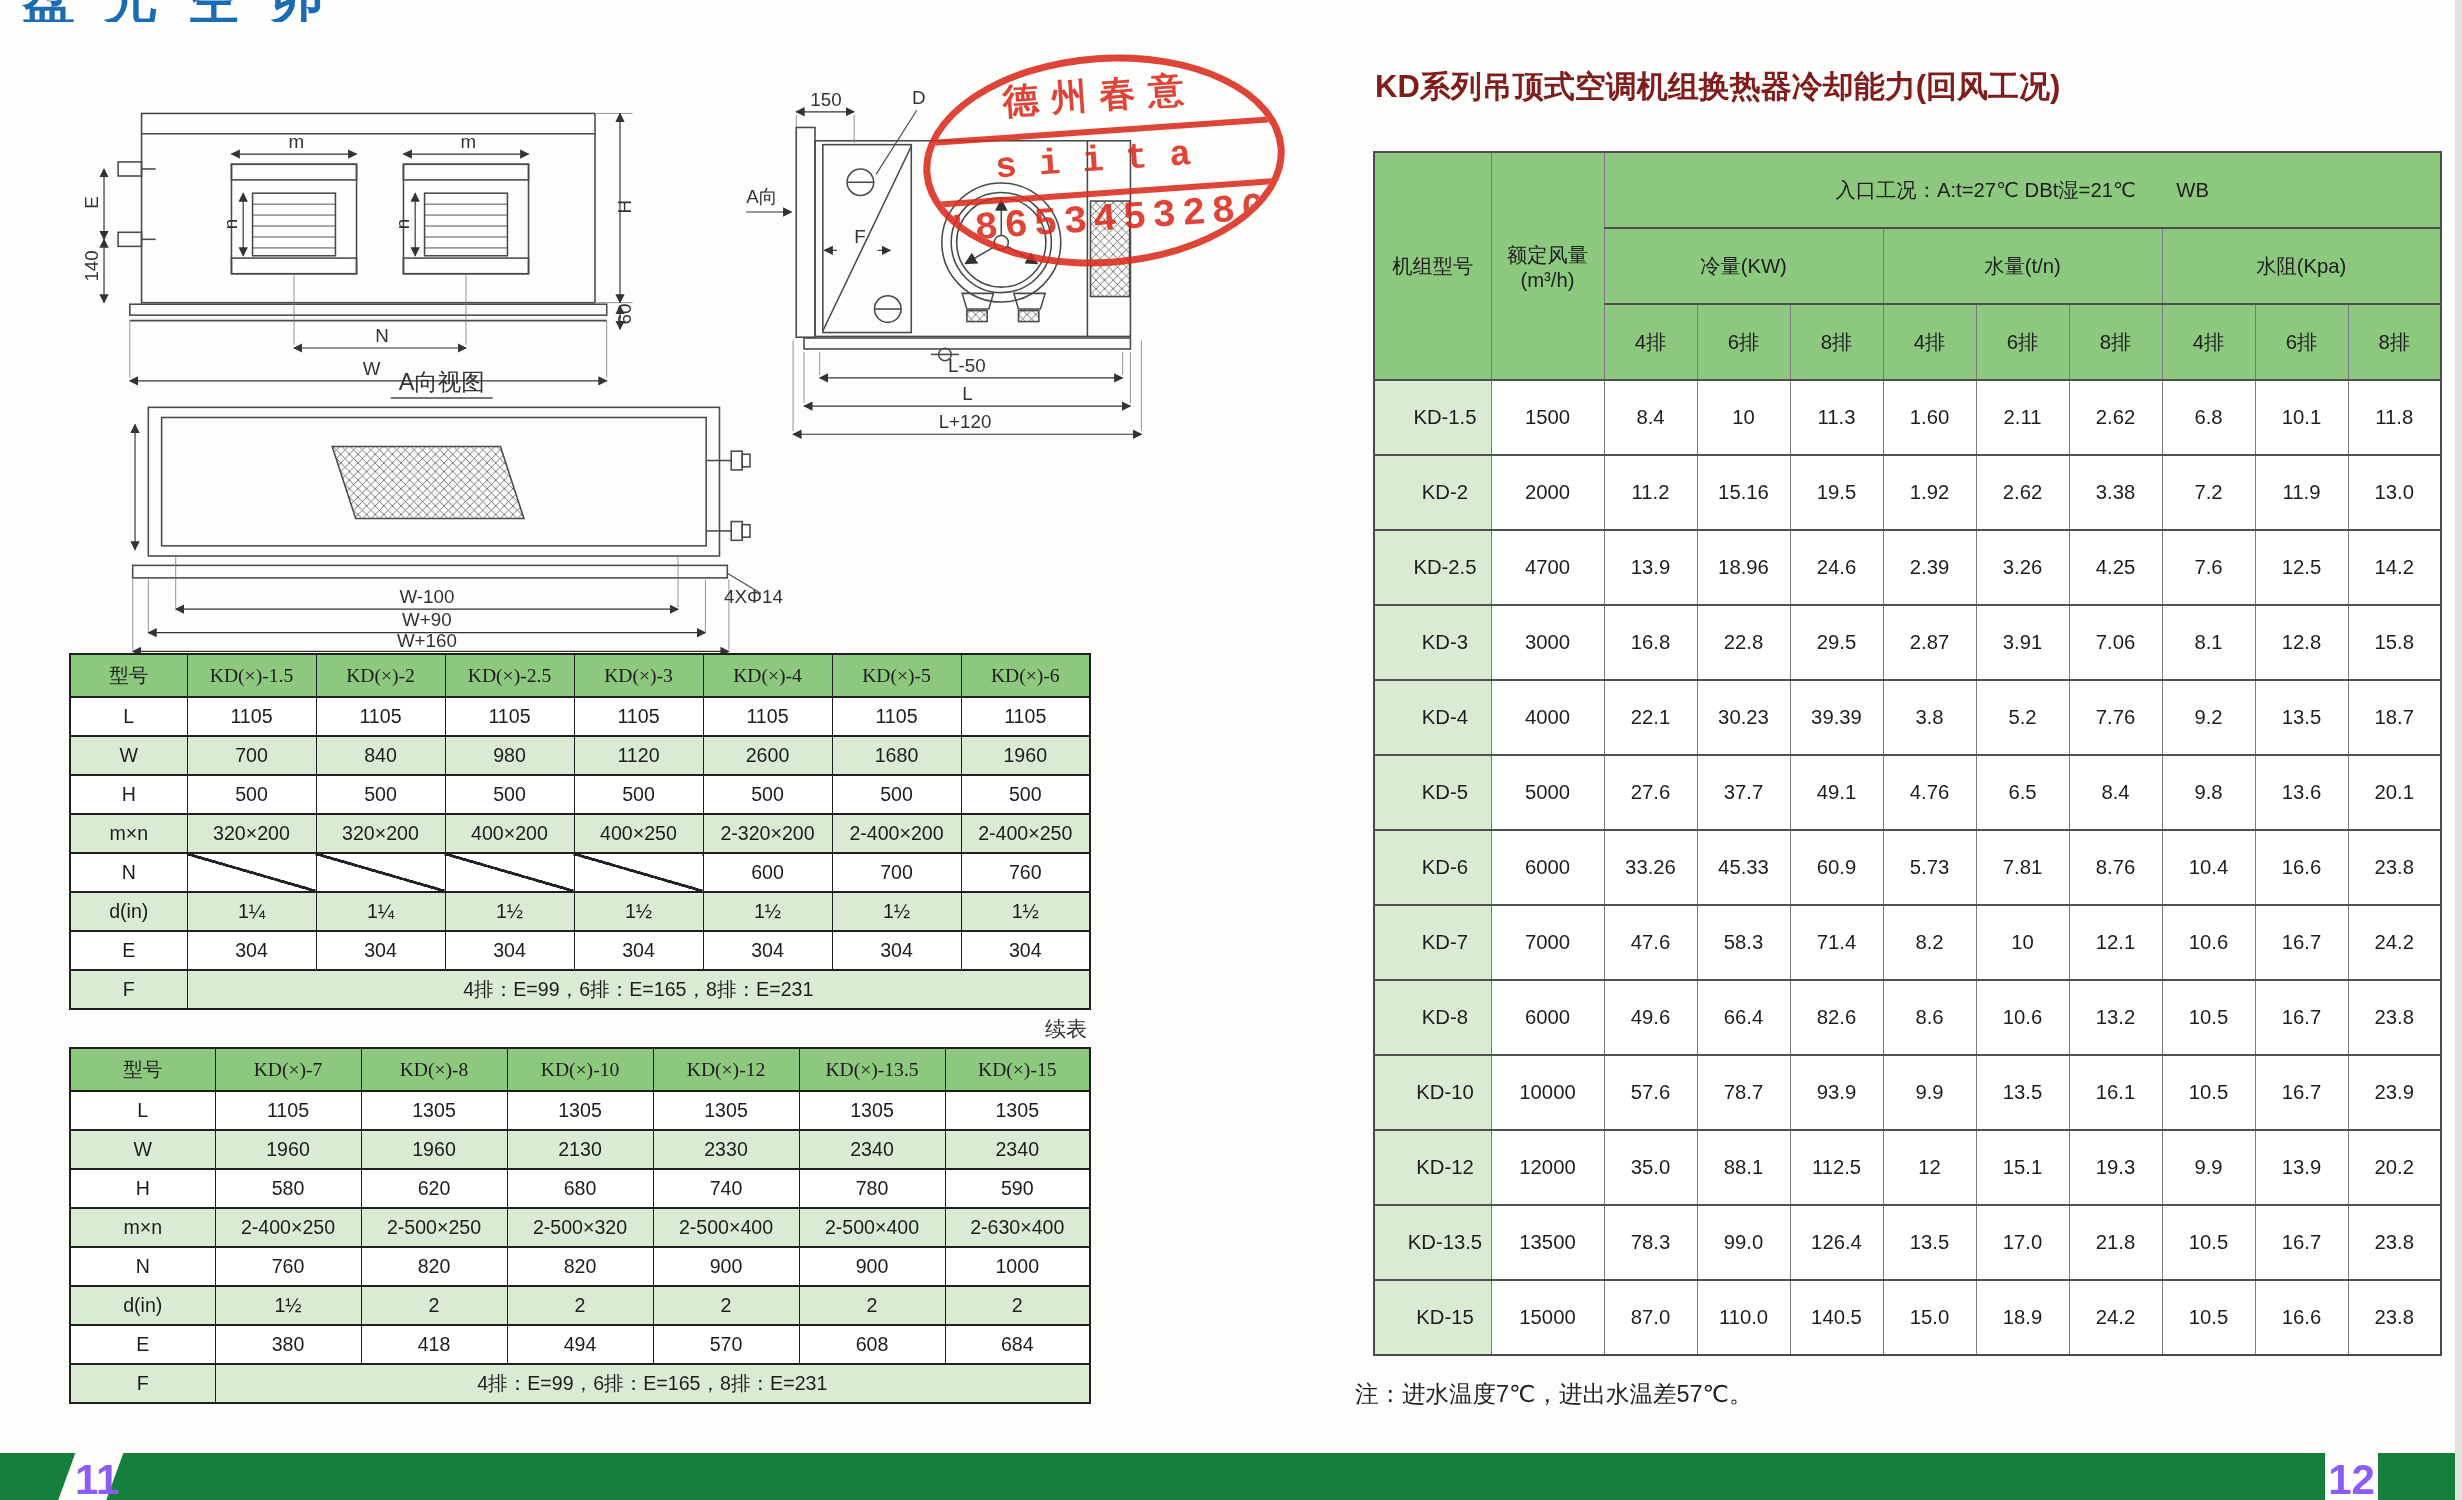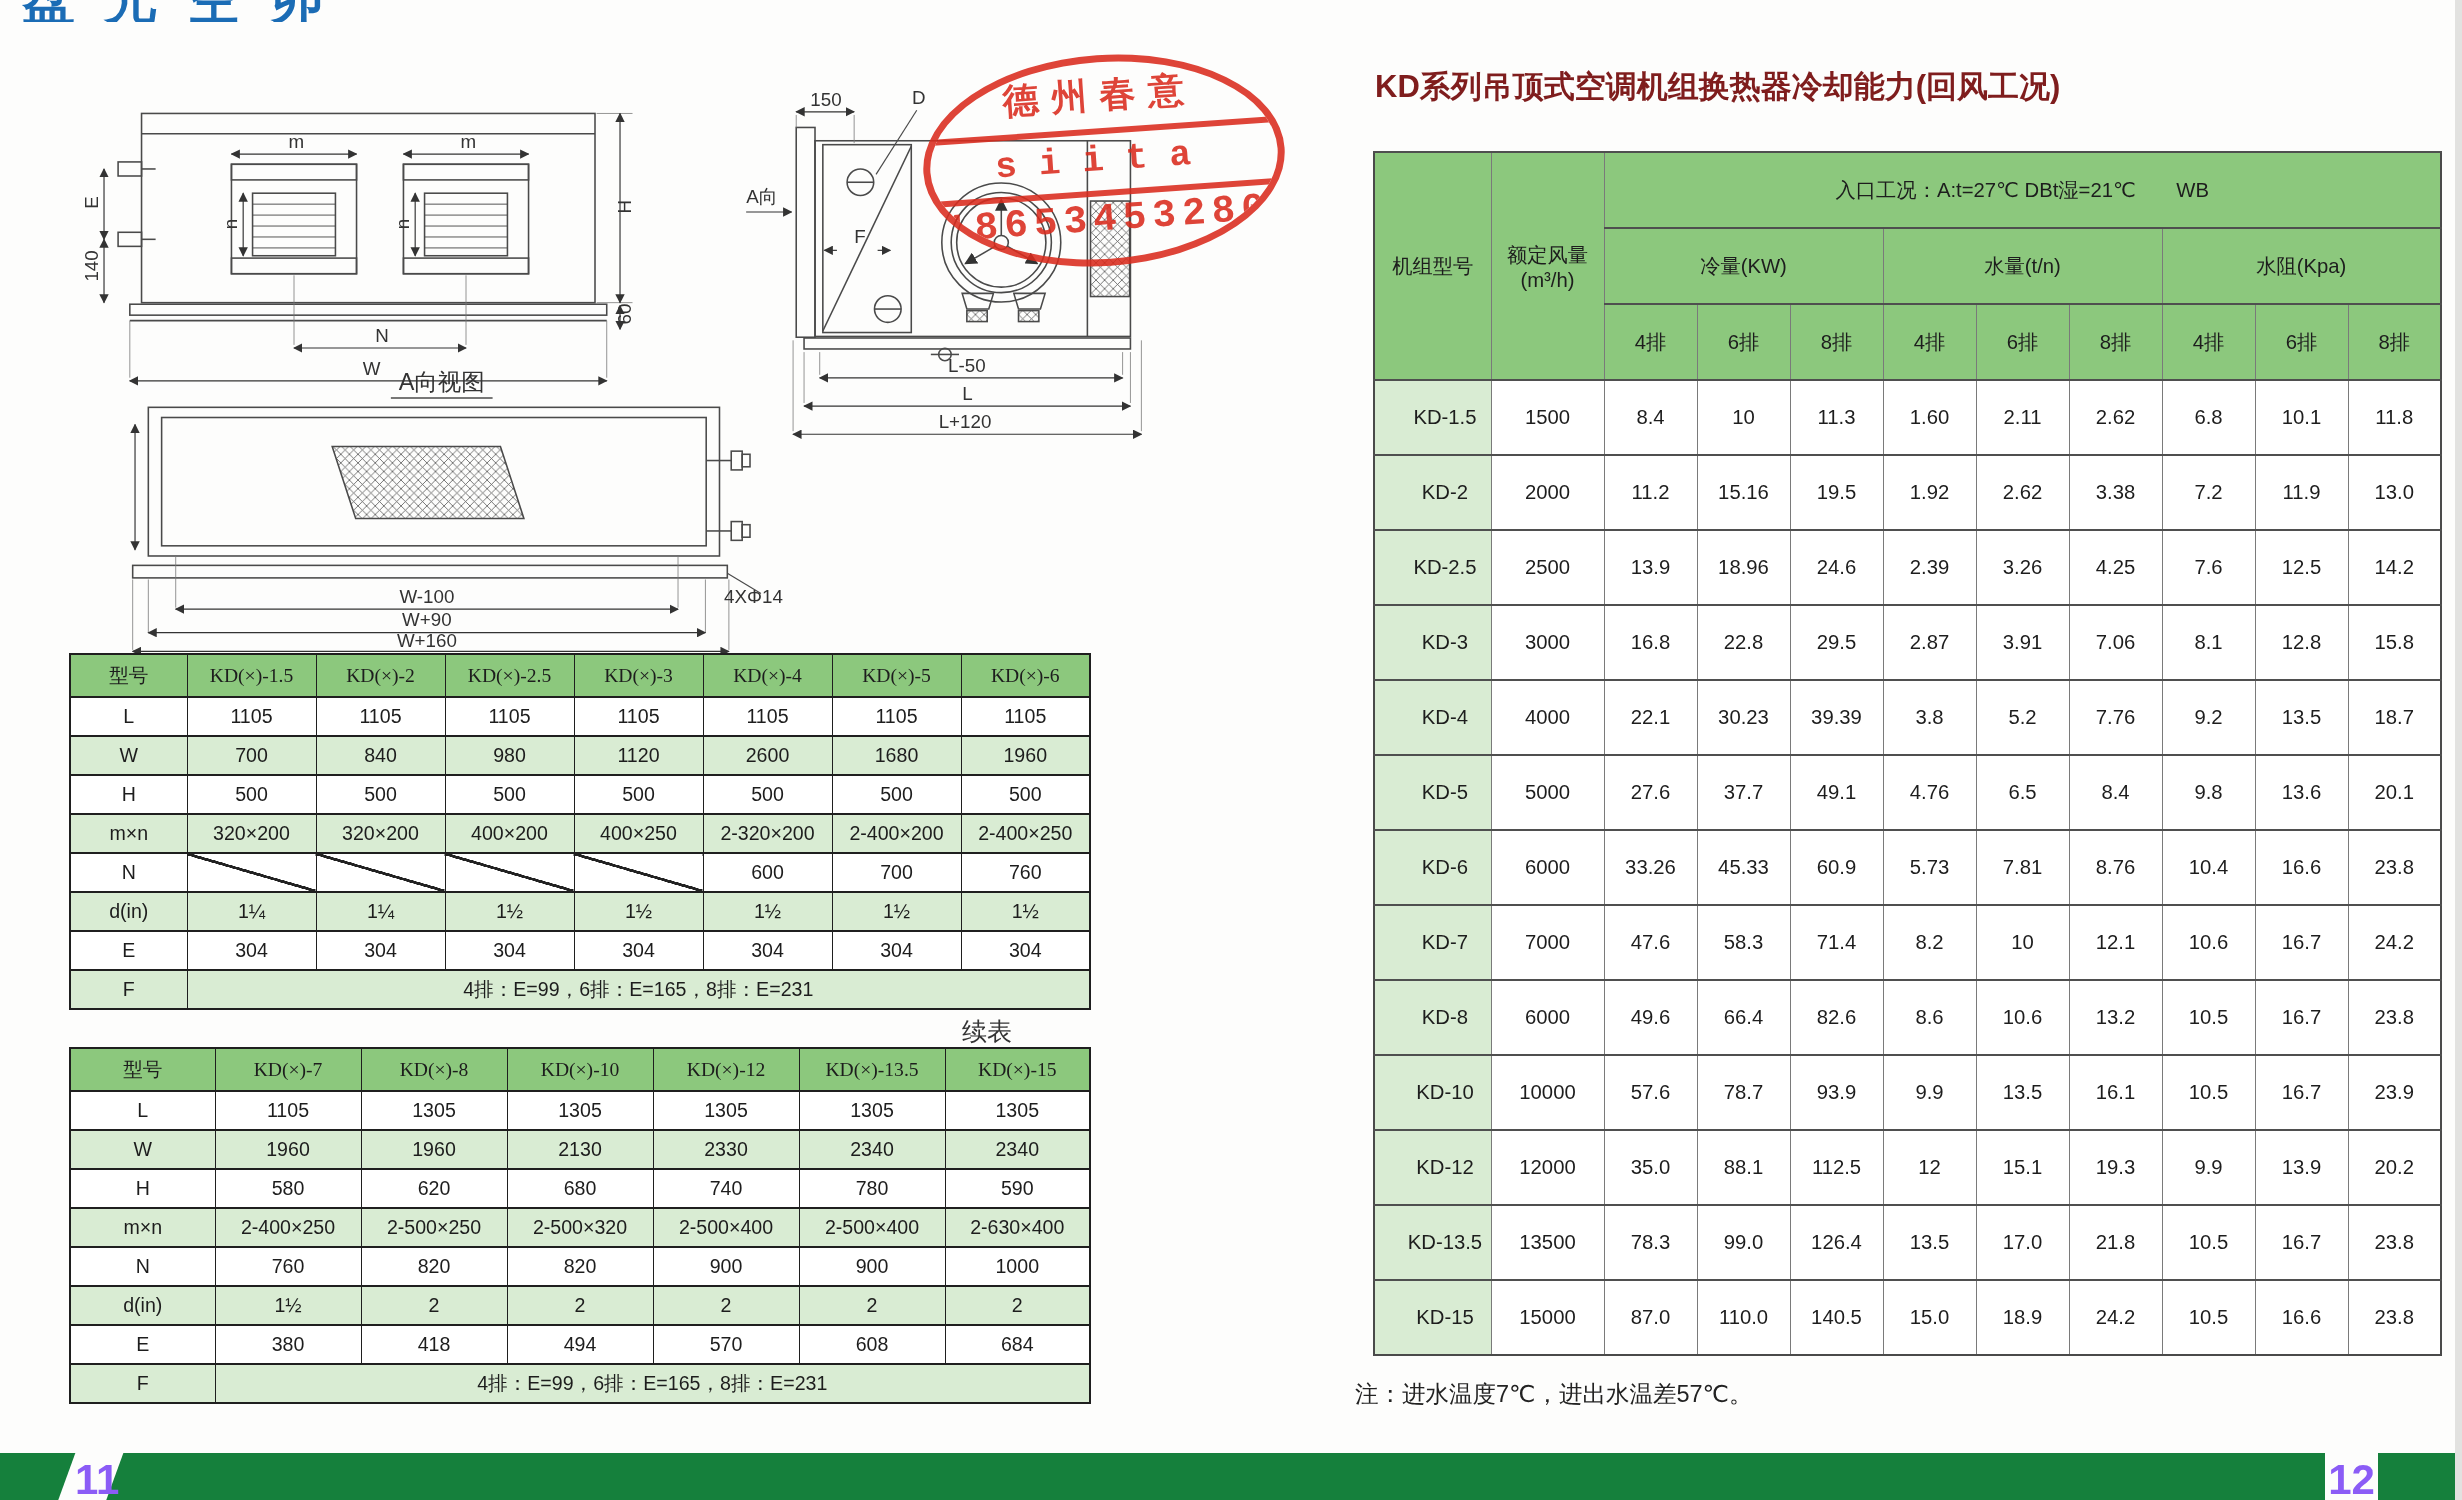--- a/index.html
+++ b/index.html
@@ -41,22 +41,22 @@
   #dim-table-1{left:69px;top:653px;}
   #dim-table-2{left:69px;top:1047px;}
   .dim-table td{border-left:1.6px solid #1f1f1f;border-top:2.3px solid #1f1f1f;
     height:37px;padding:0 3.1px;background:#fff;}
   .dim-table tr:first-child td{background:#8cc87d;height:41px;font-family:Liberation Serif, serif;}
   .dim-table tr:nth-child(odd):not(:first-child) td{background:#d9ecd3;}
   .dim-table td.slash{
     background-image:linear-gradient(to top right,
       transparent 48%,#222 48%,#222 52%,transparent 52%);
   }
-  .continued{position:absolute;left:962px;top:1015px;width:125px;text-align:left;
-    font-size:25px;color:#333;}
+  .continued{position:absolute;left:962px;top:1015px;width:125px;text-align:right;
+    font-size:21px;color:#333;}
   
   .cap-title{position:absolute;left:1375px;top:66px;font-size:31px;font-weight:700;color:#7f1d1d;}
   #cap-table{position:absolute;left:1373px;top:151px;border-collapse:collapse;
     table-layout:fixed;width:1068px;font-size:20.3px;text-align:center;
     border:2.3px solid #4a4a4a;}
   #cap-table td{border-left:0.8px solid #7a7a7a;border-top:2.3px solid #4f4f4f;
     padding:0 1.6px;background:#fff;}
   #cap-table thead td{background:#8cc87d;height:74px;}
   #cap-table tbody td{height:73px;}
   #cap-table tbody td:first-child{background:#d9ecd3;padding-left:26px;}
@@ -513,21 +513,21 @@
         <td>19.5</td>
         <td>1.92</td>
         <td>2.62</td>
         <td>3.38</td>
         <td>7.2</td>
         <td>11.9</td>
         <td>13.0</td>
       </tr>
       <tr>
         <td>KD-2.5</td>
-        <td>2500</td>
+        <td>4700</td>
         <td>13.9</td>
         <td>18.96</td>
         <td>24.6</td>
         <td>2.39</td>
         <td>3.26</td>
         <td>4.25</td>
         <td>7.6</td>
         <td>12.5</td>
         <td>14.2</td>
       </tr>

